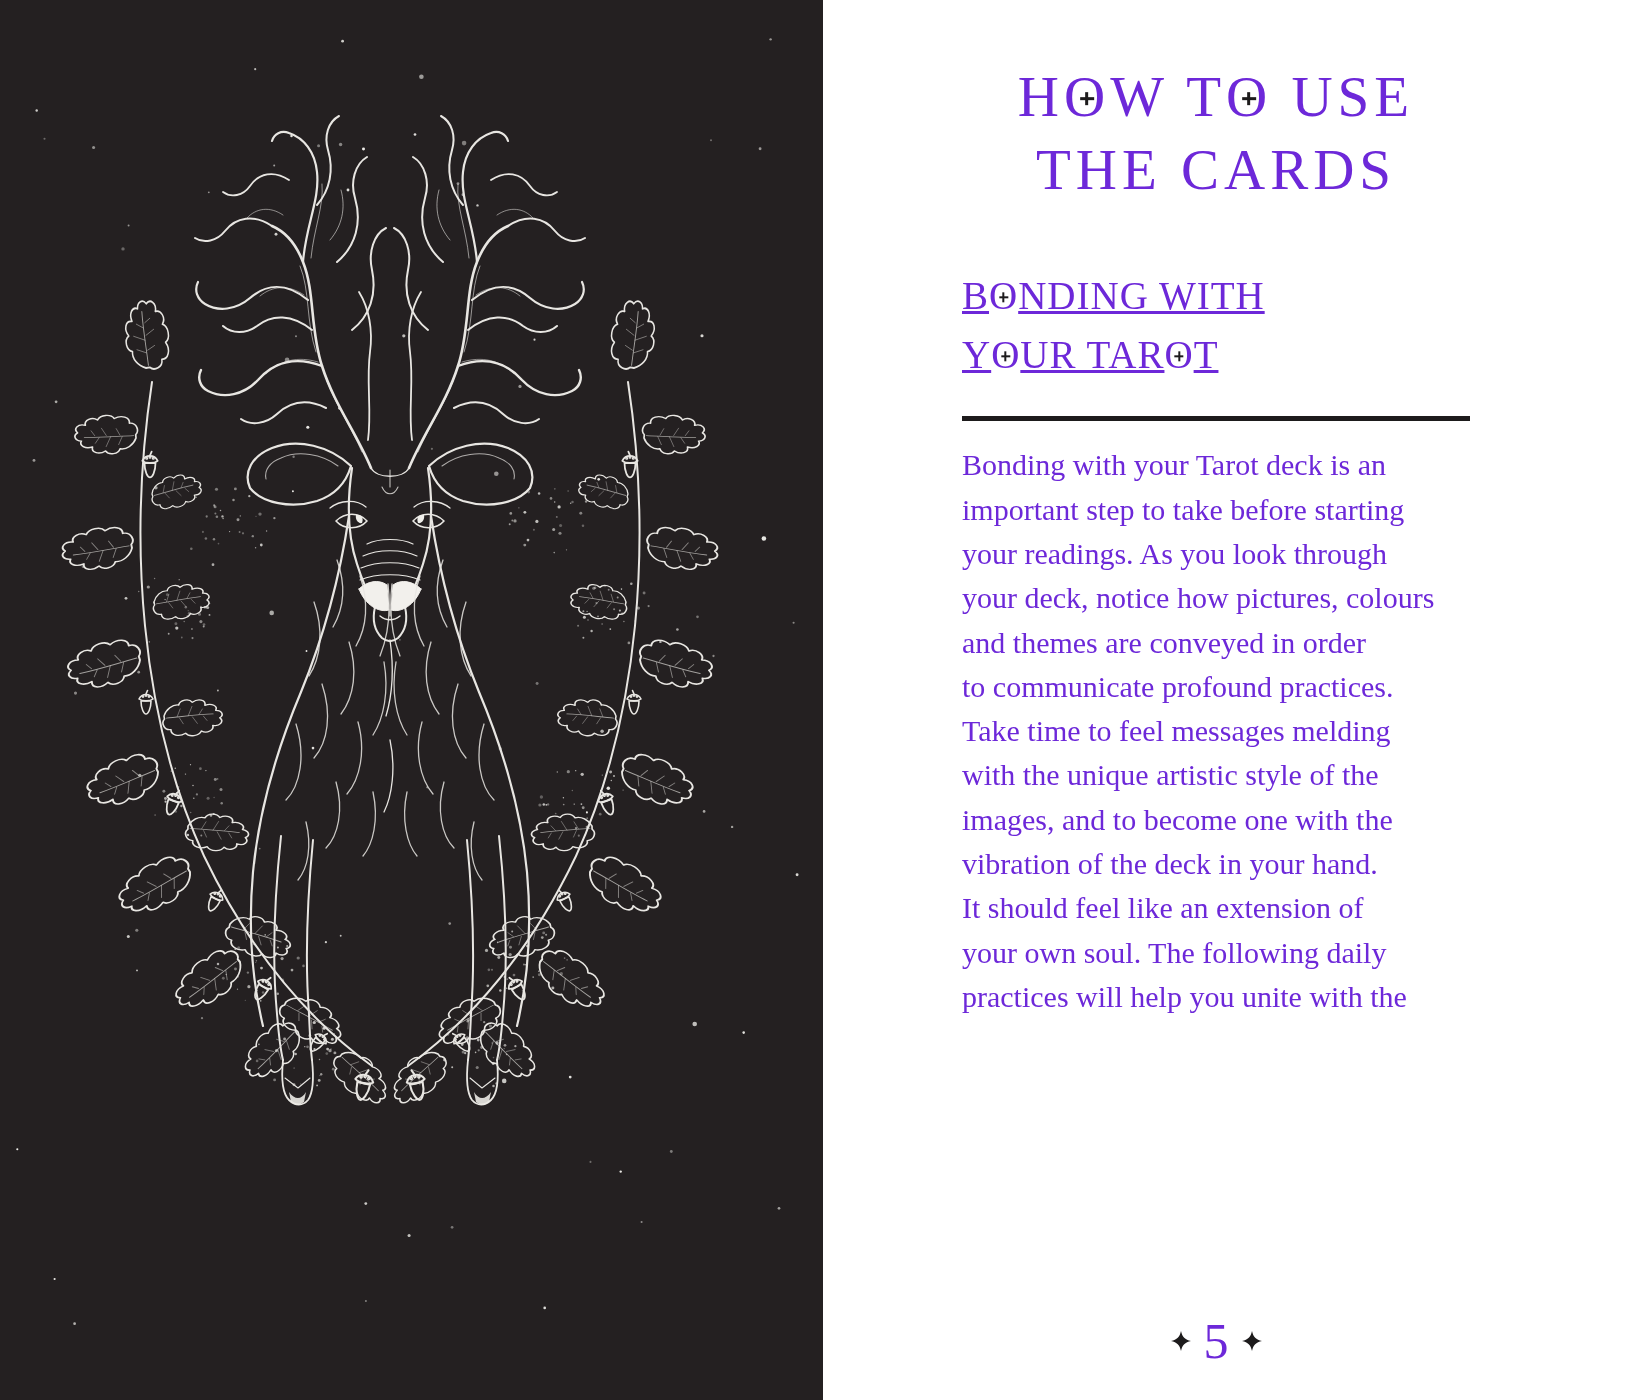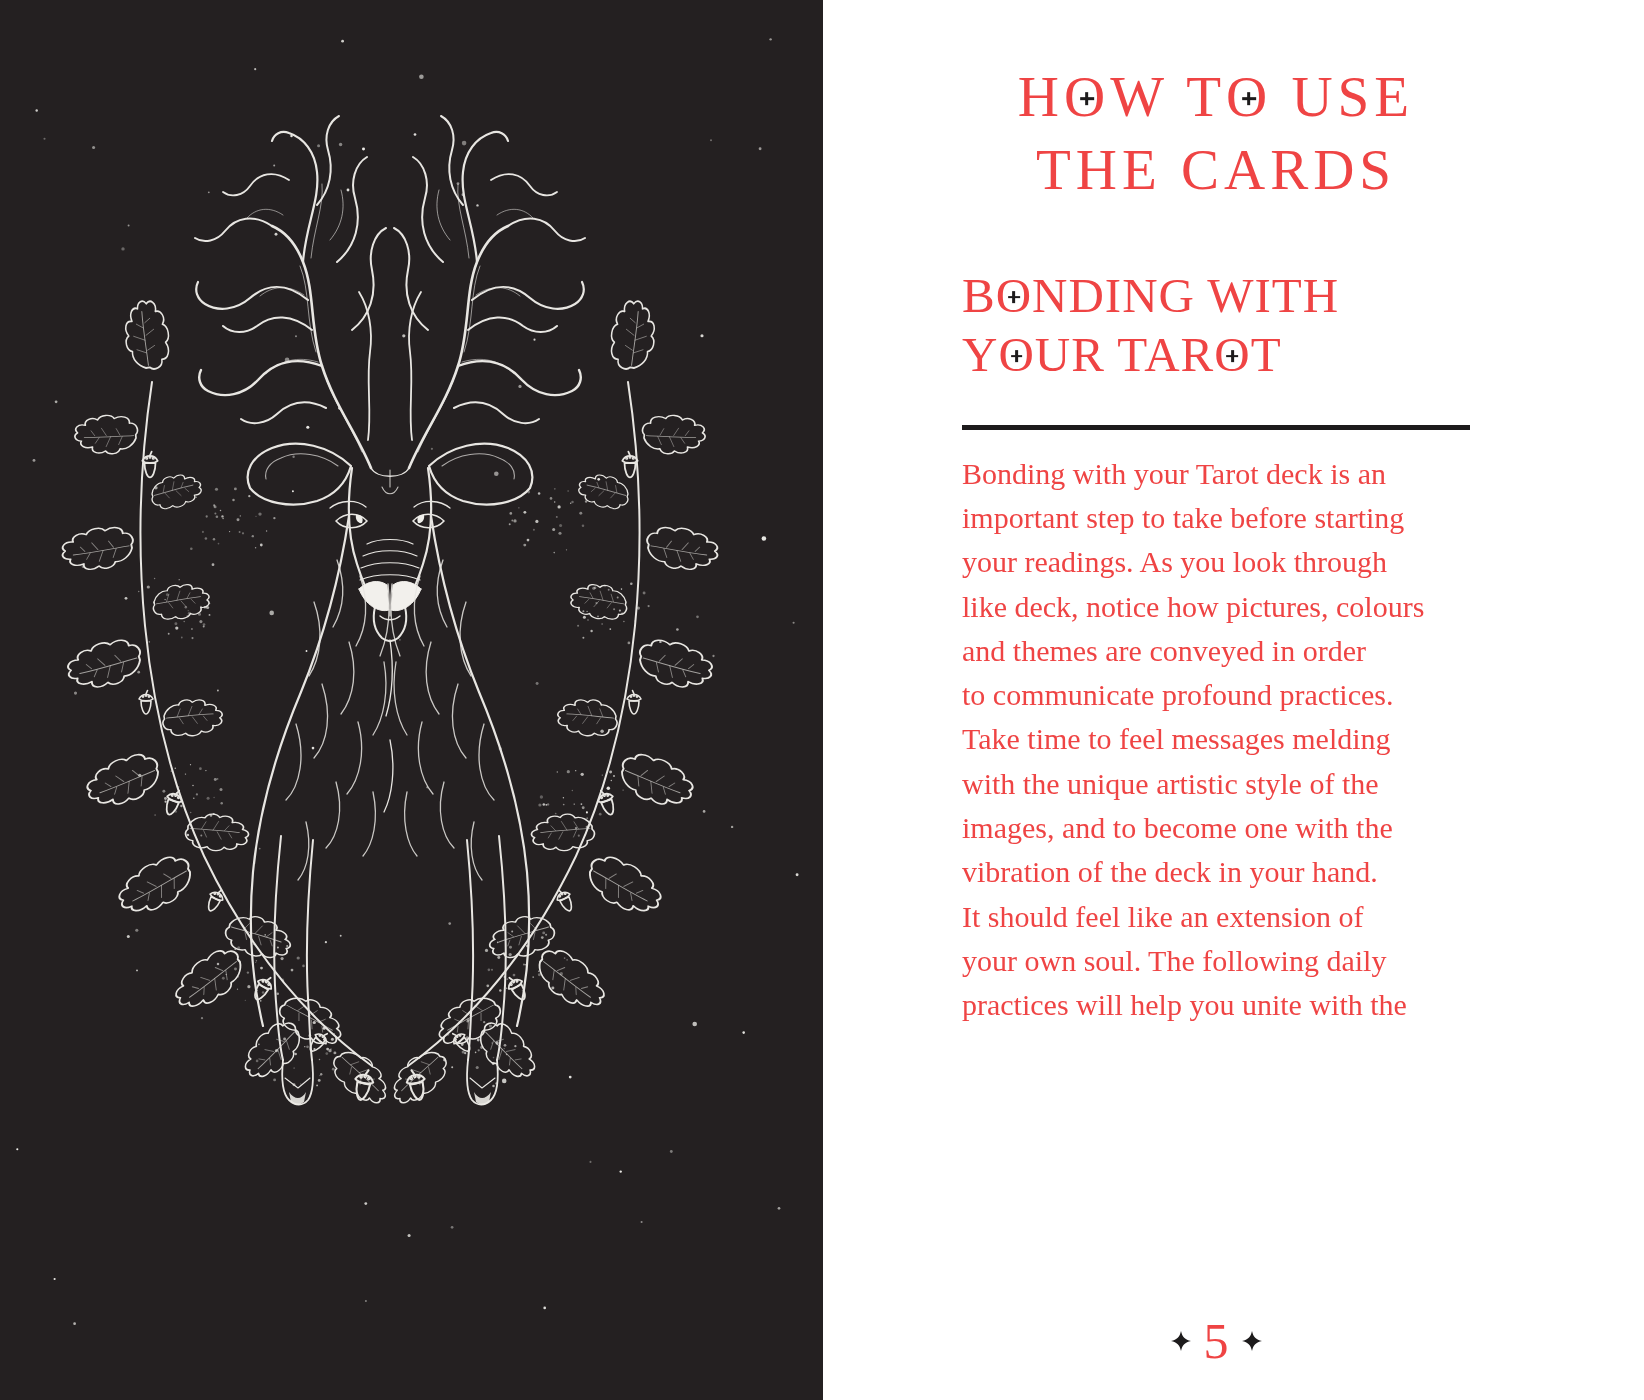--- a/index.html
+++ b/index.html
@@ -1,22 +1,22 @@
 <!DOCTYPE html>
 <html><head>
 <meta charset="utf-8">
 <style>
   html,body{margin:0;padding:0;background:#fff;}
   .spread{position:relative;width:1644px;height:1400px;display:flex;overflow:hidden;background:#ffffff;}
   .page-left{flex:none;width:823px;height:1400px;background:#242021;}
   .page-left svg{display:block;width:823px;height:1400px;}
-  .page-right{position:relative;flex:1;background:#ffffff;color:#ef4444;font-family:"Liberation Serif","DejaVu Serif",serif;}
+  .page-right{position:relative;flex:1;background:#ffffff;color:#6d28d9;font-family:"Liberation Serif","DejaVu Serif",serif;}
   .text-col{position:absolute;left:139px;top:0;width:508px;}
   .title{margin-top:60px;text-align:center;font-size:57px;line-height:73px;letter-spacing:5px;font-weight:400;}
-  .heading{margin-top:60px;font-size:49px;line-height:59px;letter-spacing:1px;font-weight:400;}
+  .heading{margin-top:60px;font-size:39px;line-height:59px;letter-spacing:1px;font-weight:400;text-decoration:underline;}
   .rule{margin-top:16px;height:5px;background:#1d1b1c;}
   .body{margin-top:22px;font-size:30px;line-height:44.3px;}
   .body-line{white-space:nowrap;}
   .page-footer{position:absolute;left:139px;bottom:34px;width:508px;display:flex;justify-content:center;align-items:center;gap:13px;}
   .page-num{font-size:50px;line-height:1;}
   .star-icon svg{width:20px;height:20px;display:block;fill:#1d1b1c;}
   
   .fancy-o{position:relative;display:inline-block;}
   .o-plus{font-style:normal;position:absolute;left:50%;top:53%;width:.24em;height:.24em;transform:translate(-50%,-50%);}
   .o-plus::before{content:"";position:absolute;left:0;top:calc(50% - .026em);width:100%;height:.052em;background:#1d1b1c;}
@@ -559,21 +559,21 @@
         <div>B<span class="fancy-o">O<i class="o-plus"></i></span>NDING WITH</div>
         <div>Y<span class="fancy-o">O<i class="o-plus"></i></span>UR TAR<span class="fancy-o">O<i class="o-plus"></i></span>T</div>
       </h2>
 
       <div class="rule"></div>
 
       <div class="body">
         <div class="body-line">Bonding with your Tarot deck is an</div>
           <div class="body-line">important step to take before starting</div>
           <div class="body-line">your readings. As you look through</div>
-          <div class="body-line">like deck, notice how pictures, colours</div>
+          <div class="body-line">your deck, notice how pictures, colours</div>
           <div class="body-line">and themes are conveyed in order</div>
           <div class="body-line">to communicate profound practices.</div>
           <div class="body-line">Take time to feel messages melding</div>
           <div class="body-line">with the unique artistic style of the</div>
           <div class="body-line">images, and to become one with the</div>
           <div class="body-line">vibration of the deck in your hand.</div>
           <div class="body-line">It should feel like an extension of</div>
           <div class="body-line">your own soul. The following daily</div>
           <div class="body-line">practices will help you unite with the</div>
       </div>

